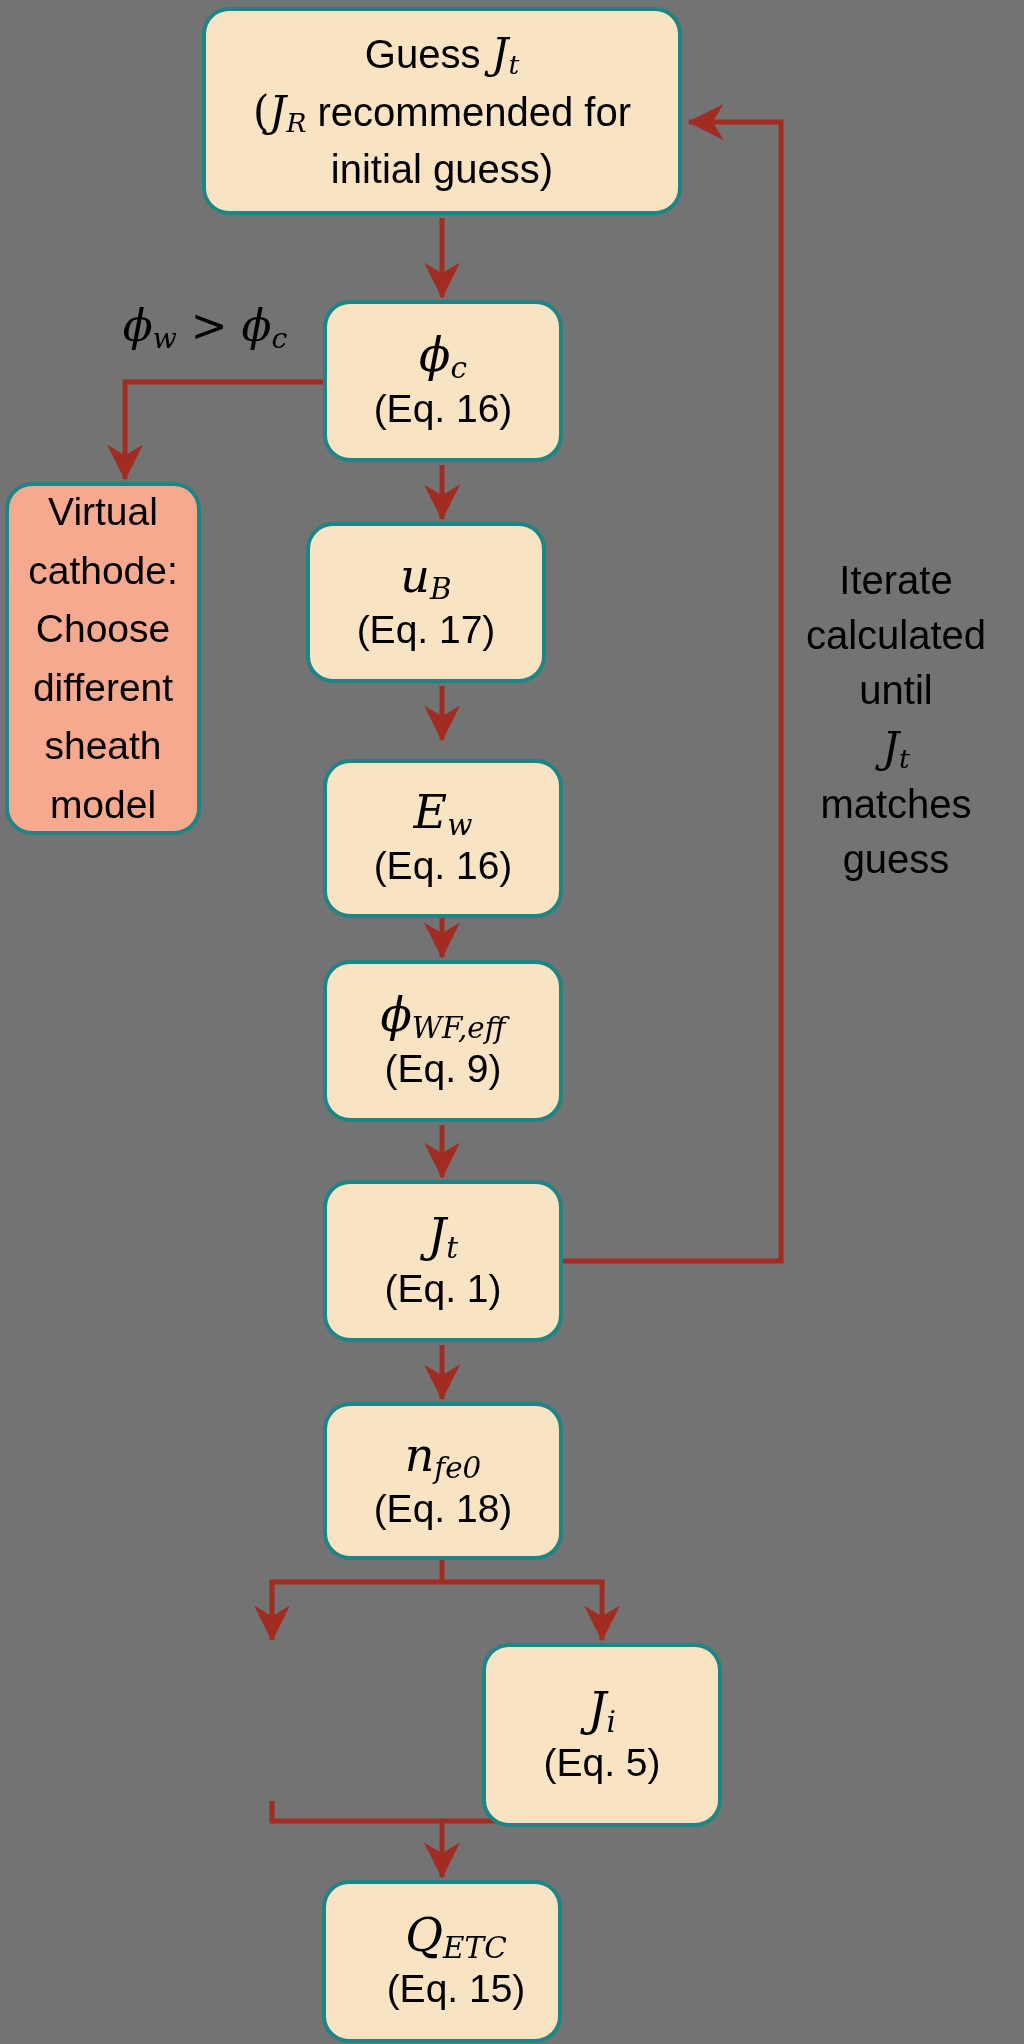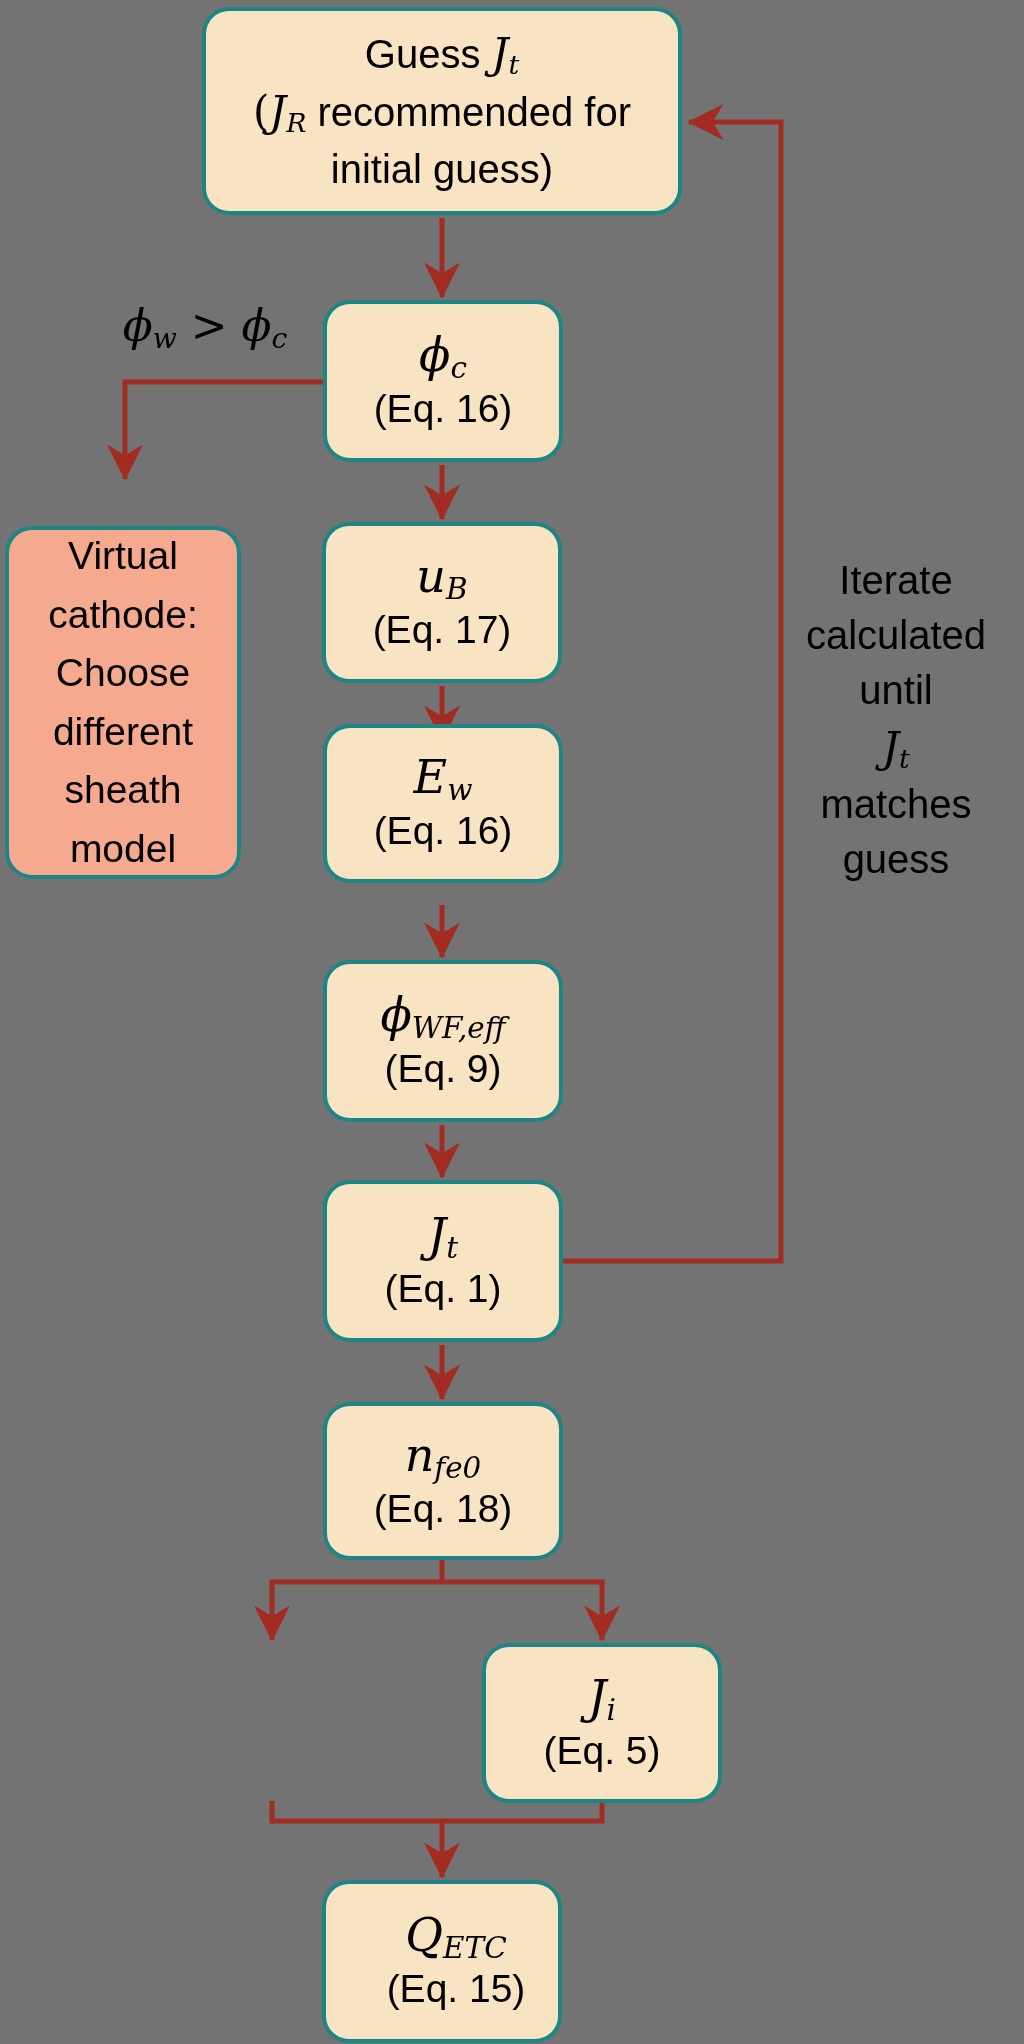--- a/index.html
+++ b/index.html
@@ -62,57 +62,57 @@
     <div><span>Guess </span><span class="m"><span>J</span><span class="sub">t</span></span></div>
     <div><span class="m"><span style="font-style:normal;">(</span><span>J</span><span class="sub">R</span></span><span> recommended for</span></div>
     <div>initial guess)</div>
   </div>
 
   <div class="node" style="left:323px;top:300px;width:240px;height:162px;">
     <div class="sym"><span>ϕ</span><span class="sub">c</span></div>
     <div class="eq">(Eq. 16)</div>
   </div>
 
-  <div class="node" style="left:322px;top:522px;width:240px;height:161px;">
+  <div class="node" style="left:306px;top:522px;width:240px;height:161px;">
     <div class="sym"><span>u</span><span class="sub">B</span></div>
     <div class="eq">(Eq. 17)</div>
   </div>
 
-  <div class="node" style="left:323px;top:724px;width:240px;height:159px;">
+  <div class="node" style="left:323px;top:759px;width:240px;height:159px;">
     <div class="sym"><span>E</span><span class="sub">w</span></div>
     <div class="eq">(Eq. 16)</div>
   </div>
 
   <div class="node" style="left:323px;top:960px;width:240px;height:162px;">
     <div class="sym"><span>ϕ</span><span class="sub">WF,eff</span></div>
     <div class="eq">(Eq. 9)</div>
   </div>
 
   <div class="node" style="left:323px;top:1180px;width:240px;height:162px;">
     <div class="sym"><span>J</span><span class="sub">t</span></div>
     <div class="eq">(Eq. 1)</div>
   </div>
 
   <div class="node" style="left:323px;top:1402px;width:240px;height:158px;">
     <div class="sym"><span>n</span><span class="sub">fe0</span></div>
     <div class="eq">(Eq. 18)</div>
   </div>
 
 
-  <div class="node" style="left:482px;top:1643px;width:240px;height:160px;">
+  <div class="node" style="left:482px;top:1643px;width:240px;height:184px;">
     <div class="sym"><span>J</span><span class="sub">i</span></div>
     <div class="eq">(Eq. 5)</div>
   </div>
 
   <div class="node" style="left:322px;top:1880px;width:240px;height:163px;padding-left:28px;">
     <div class="sym"><span>Q</span><span class="sub">ETC</span></div>
     <div class="eq">(Eq. 15)</div>
   </div>
 
-  <div class="node alertbox" style="left:5px;top:482px;width:236px;height:353px;margin-top:44px;">
+  <div class="node alertbox" style="left:5px;top:482px;width:196px;height:353px;">
     <div>Virtual</div>
     <div>cathode:</div>
     <div>Choose</div>
     <div>different</div>
     <div>sheath</div>
     <div>model</div>
   </div>
 
   <div class="cond" style="left:60px;top:300px;width:290px;">
     <span><span>ϕ</span><span class="sub">w</span></span><span style="font-style:normal;"> &gt; </span><span><span>ϕ</span><span class="sub">c</span></span>

